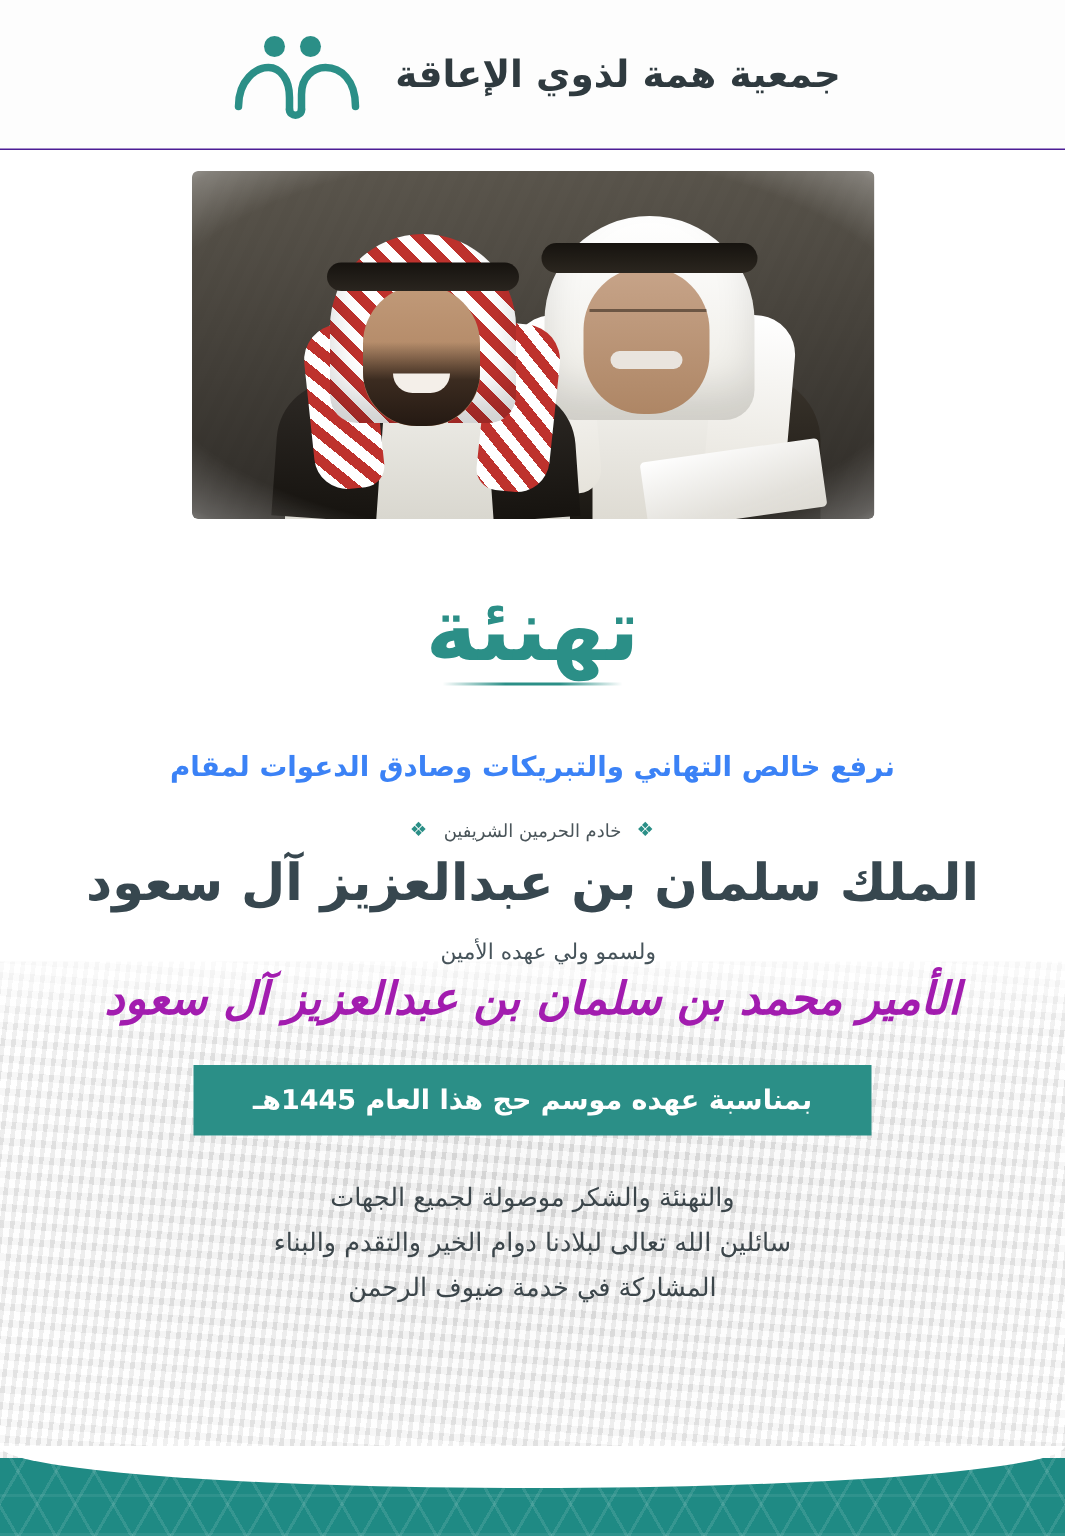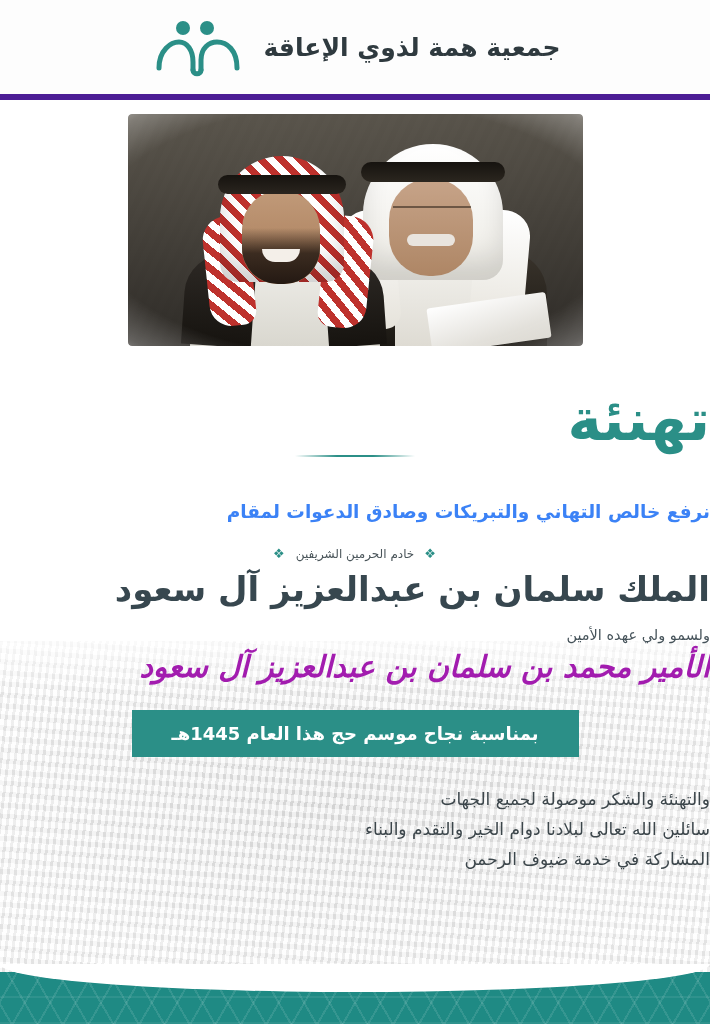--- a/index.html
+++ b/index.html
@@ -15,21 +15,21 @@
     width: 710px; height: 1024px;
     background: #ffffff;
     overflow: hidden;
   }
 
   
   .header {
     position: relative;
     height: 100px;
     background: #fdfdfd;
-    border-bottom: 6px solid #4c1d95;
+    border-bottom: 1px solid #4c1d95;
     display: flex;
     align-items: center;
     justify-content: center;
     gap: 18px;
   }
   .header-title {
     font-size: 25px;
     font-weight: bold;
     color: #2f3a3f;
     letter-spacing: 0px;
@@ -205,21 +205,21 @@
   }
   .crowd-fade-top {
     position: absolute; left: 0; right: 0; top: 230px; height: 70px;
     background: linear-gradient(180deg,#ffffff, rgba(255,255,255,0));
   }
   .crowd-fade-bottom {
     position: absolute; left: 0; right: 0; bottom: 0; height: 60px;
     background: linear-gradient(0deg,#ffffff, rgba(255,255,255,0));
   }
 
-  .content { position: relative; z-index: 3; text-align: right; }
+  .content { position: relative; z-index: 3; text-align: center; }
 
   .tahnia {
     margin-top: 26px;
     font-size: 58px;
     font-weight: bold;
     color: #2b8f87;
     letter-spacing: -2px;
     line-height: 1;
   }
   .tahnia-rule {
@@ -375,21 +375,21 @@
         <span>خادم الحرمين الشريفين</span>
         <span class="orn-glyph">❖</span>
       </div>
 
       <div class="king-name">الملك سلمان بن عبدالعزيز آل سعود</div>
 
       <div class="crown-label">ولسمو ولي عهده الأمين</div>
       <div class="prince-name">الأمير محمد بن سلمان بن عبدالعزيز آل سعود</div>
 
       <div class="occasion-wrap">
-        <div class="occasion">بمناسبة نجاح موسم حج هذا العام 1445هـ</div>
+        <div class="occasion">بمناسبة عهده موسم حج هذا العام 1445هـ</div>
       </div>
 
       <div class="closing">
         <div>والتهنئة والشكر موصولة لجميع الجهات</div>
         <div>سائلين الله تعالى لبلادنا دوام الخير والتقدم والبناء</div>
         <div>المشاركة في خدمة ضيوف الرحمن</div>
       </div>
     </div>
 
     <div class="footer">

